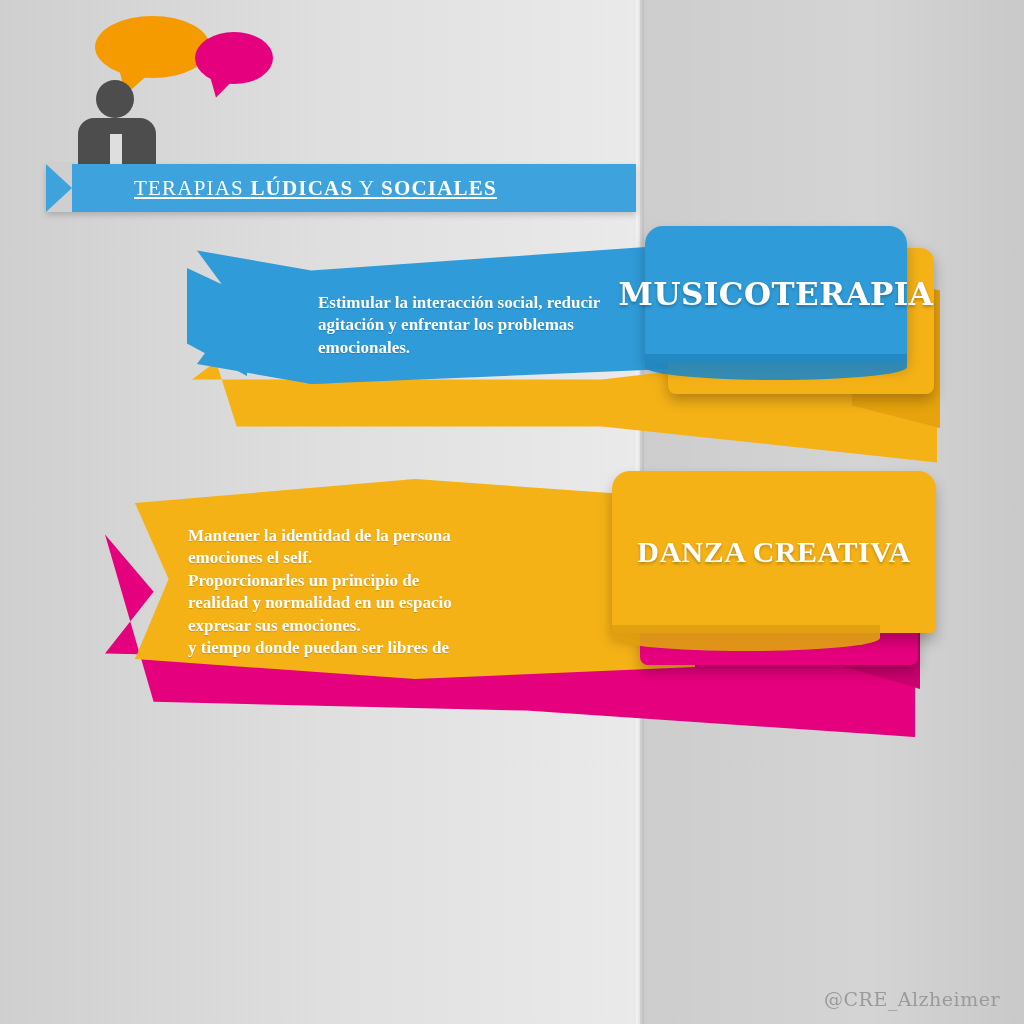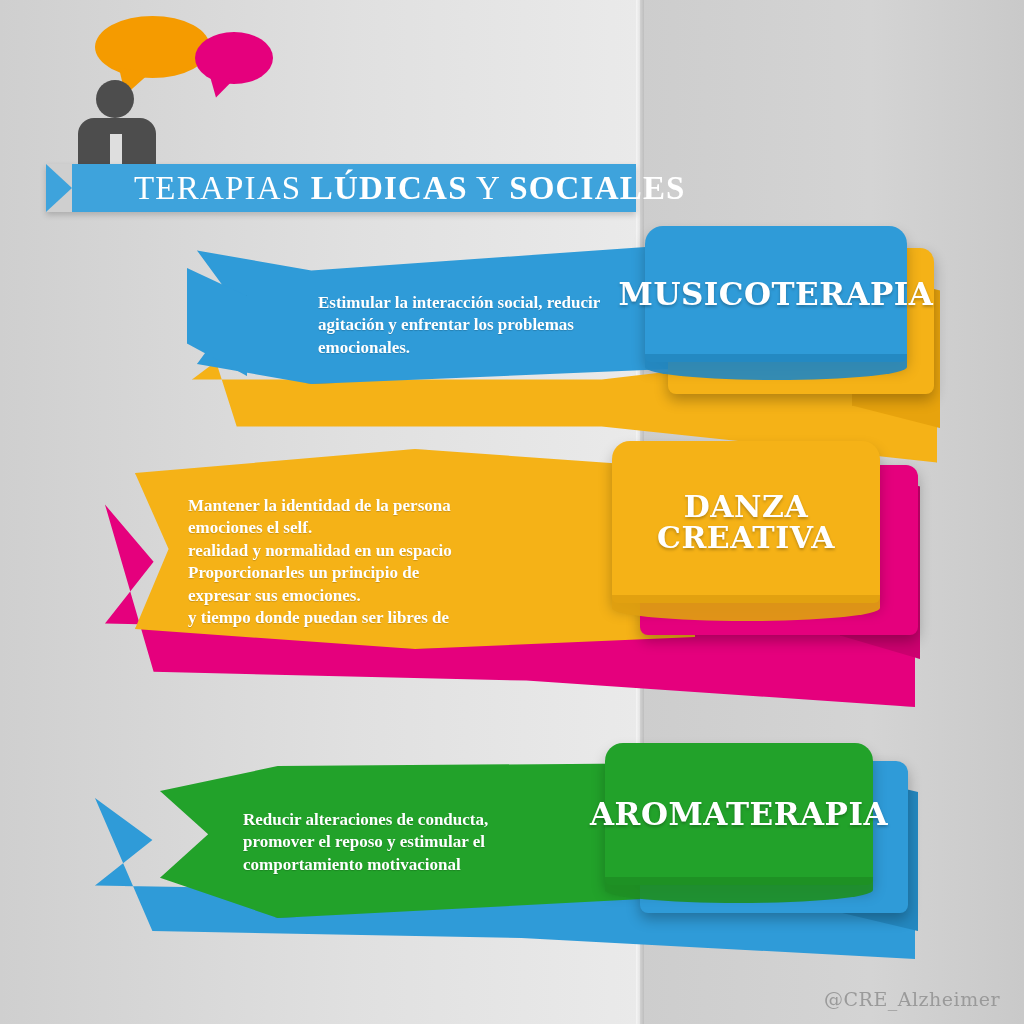--- a/index.html
+++ b/index.html
@@ -114,31 +114,32 @@
     border-top: 24px solid #cfcfcf;
     border-bottom: 24px solid #cfcfcf;
     border-left: 26px solid transparent;
   }
   .title-text {
     position: absolute;
     left: 88px; top: 0;
     height: 48px;
     line-height: 48px;
     color: #ffffff;
-    font-size: 33px;
+    font-size: 21px;
     letter-spacing: 1.2px;
     white-space: nowrap;
+    text-decoration: underline;
   }
   .title-text .lite { font-weight: normal; }
   .title-text .bold { font-weight: bold; }
 
   
   .row { position: absolute; left: 0; width: 1024px; }
   .row1 { top: 228px; height: 215px; margin-left: 32px; }
-  .row2 { top: 427px; height: 290px; }
+  .row2 { top: 457px; height: 290px; }
   .row3 { top: 733px; height: 225px; }
 
   .back-band {
     position: absolute;
     box-shadow: 0 6px 12px rgba(0,0,0,0.22);
   }
   .front-band {
     position: absolute;
     box-shadow: 0 6px 14px rgba(0,0,0,0.28);
   }
@@ -239,55 +240,33 @@
     <div class="back-band" style="left:840px; top:36px; width:80px; height:196px; background:#cc006f;
                 clip-path: polygon(0% 0%, 100% 12%, 100% 100%, 0% 88%);"></div>
 
     <div class="front-band" style="left:135px; top:22px; width:560px; height:200px; background:#f5b217;
                 clip-path: polygon(0% 12%, 50% 0%, 100% 10%, 100% 94%, 50% 100%, 0% 90%, 6% 50%);">
     </div>
 
     <div class="body-text" style="left:188px; top:68px; width:400px; font-size:17px;">
       <div>Mantener la identidad de la persona</div>
       <div>emociones el self.</div>
+      <div>Proporcionarles un principio de</div>
       <div>realidad y normalidad en un espacio</div>
-      <div>Proporcionarles un principio de</div>
       <div>expresar sus emociones.</div>
       <div>y tiempo donde puedan ser libres de</div>
     </div>
 
     <div class="front-band" style="left:640px; top:38px; width:278px; height:170px; background:#e5007d;
                 border-radius:12px 12px 8px 8px;"></div>
-    <div class="plate" style="left:612px; top:14px; width:268px; height:162px; background:#f5b217;
-                border-radius:18px 18px 6px 6px; font-size:30px;">
+    <div class="plate" style="left:612px; top:14px; width:324px; height:162px; background:#f5b217;
+                border-radius:18px 18px 6px 6px; font-size:30px;font-family:Liberation Serif, serif;">
       <span class="inner">
         <span>DANZA CREATIVA</span><br>
       </span>
     </div>
     <div class="curl" style="left:612px; top:168px; width:268px; background:#e0a010;"></div>
   </div>
 
-  <div class="row row3">
-
-    <div class="back-band" style="left:95px; top:58px; width:820px; height:175px; background:#2f9bd8;
-                clip-path: polygon(0% 4%, 7% 28%, 0% 54%, 52% 58%, 100% 28%, 100% 96%, 52% 84%, 7% 80%);">
-    </div>
-    <div class="back-band" style="left:838px; top:40px; width:80px; height:158px; background:#2488c0;
-                clip-path: polygon(0% 0%, 100% 12%, 100% 100%, 0% 88%);"></div>
-
-    <div class="front-band" style="left:160px; top:30px; width:535px; height:155px; background:#22a22a;
-                clip-path: polygon(0% 18%, 22% 2%, 100% 0%, 100% 86%, 22% 100%, 0% 74%, 9% 46%);">
-    </div>
-
-    <div class="body-text" style="left:243px; top:76px; width:310px; font-size:17px;">Reducir alteraciones de conducta, promover el reposo y estimular el comportamiento motivacional</div>
-
-    <div class="front-band" style="left:640px; top:28px; width:268px; height:152px; background:#2f9bd8;
-                border-radius:12px 12px 8px 8px;"></div>
-    <div class="plate" style="left:605px; top:10px; width:268px; height:142px; background:#22a22a;
-                border-radius:18px 18px 6px 6px; font-size:31px;">
-      <span class="inner">AROMATERAPIA</span>
-    </div>
-    <div class="curl" style="left:605px; top:144px; width:268px; background:#1e8f24;"></div>
-  </div>
 
   <div class="watermark">@CRE_Alzheimer</div>
 
 </div>
 
 </body></html>

